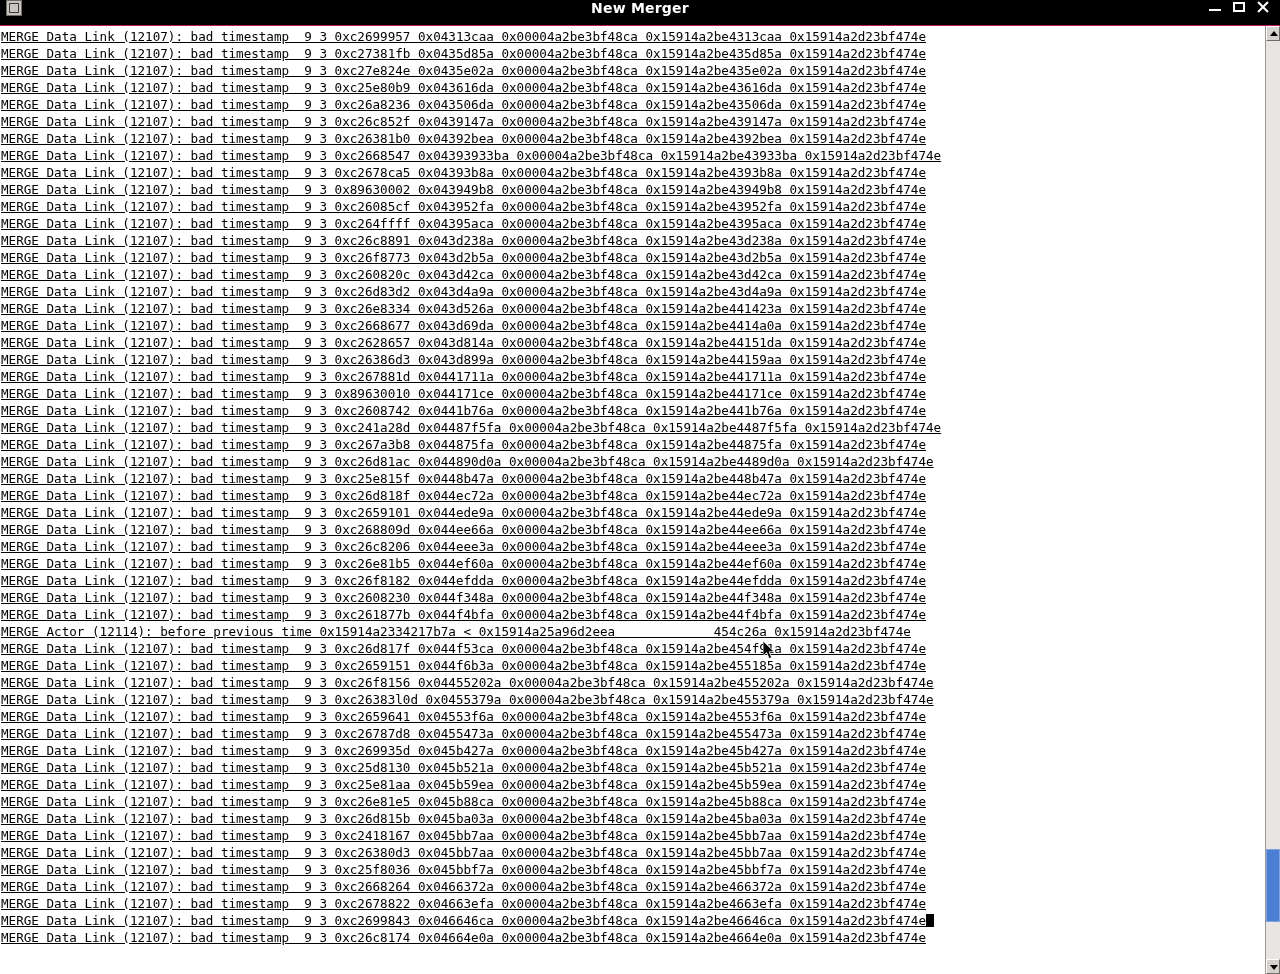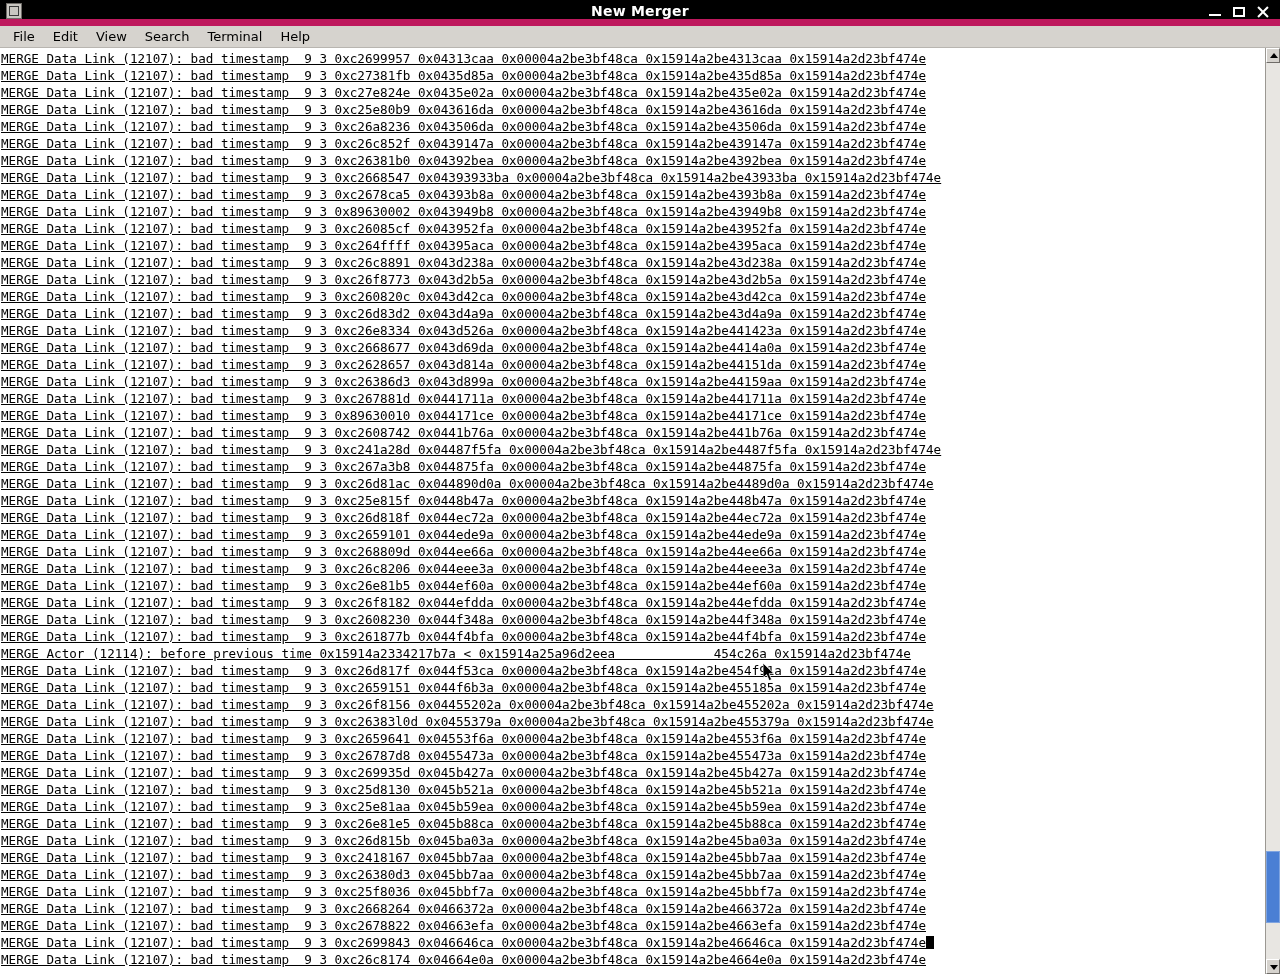--- a/index.html
+++ b/index.html
@@ -15,24 +15,24 @@
     display: flex; flex-direction: column;
     background: #d6d3ce;
   }
 
   
   .titlebar {
     height: 26px;
     background: #000000;
     color: #ffffff;
     display: flex;
-    align-items: flex-end;
+    align-items: flex-start;
     position: relative;
     flex: 0 0 26px;
-    border-bottom: 7px solid #be185d;
+    border-bottom: 1px solid #be185d;
   }
   .titlebar .tb-icon {
     width: 16px; height: 16px;
     margin-left: 6px;
     background: #c9c6c1;
     border: 1px solid #6f6c68;
     position: relative;
     flex: 0 0 auto;
   }
   .titlebar .tb-icon::before {
@@ -200,28 +200,20 @@
   <div class="titlebar">
     <div class="tb-icon"></div>
     <div class="tb-title">New Merger</div>
     <div class="tb-buttons">
       <div class="tb-btn min"></div>
       <div class="tb-btn max"></div>
       <div class="tb-btn close"></div>
     </div>
   </div>
 
-  <div class="menubar">
-    <div class="menu-item">File</div>
-    <div class="menu-item">Edit</div>
-    <div class="menu-item">View</div>
-    <div class="menu-item">Search</div>
-    <div class="menu-item">Terminal</div>
-    <div class="menu-item">Help</div>
-  </div>
 
   <div class="term-wrap">
     <div class="term" id="terminal-output"><div class="term-line">MERGE Data Link (12107): bad timestamp  9 3 0xc2699957 0x04313caa 0x00004a2be3bf48ca 0x15914a2be4313caa 0x15914a2d23bf474e</div><div class="term-line">MERGE Data Link (12107): bad timestamp  9 3 0xc27381fb 0x0435d85a 0x00004a2be3bf48ca 0x15914a2be435d85a 0x15914a2d23bf474e</div><div class="term-line">MERGE Data Link (12107): bad timestamp  9 3 0xc27e824e 0x0435e02a 0x00004a2be3bf48ca 0x15914a2be435e02a 0x15914a2d23bf474e</div><div class="term-line">MERGE Data Link (12107): bad timestamp  9 3 0xc25e80b9 0x043616da 0x00004a2be3bf48ca 0x15914a2be43616da 0x15914a2d23bf474e</div><div class="term-line">MERGE Data Link (12107): bad timestamp  9 3 0xc26a8236 0x043506da 0x00004a2be3bf48ca 0x15914a2be43506da 0x15914a2d23bf474e</div><div class="term-line">MERGE Data Link (12107): bad timestamp  9 3 0xc26c852f 0x0439147a 0x00004a2be3bf48ca 0x15914a2be439147a 0x15914a2d23bf474e</div><div class="term-line">MERGE Data Link (12107): bad timestamp  9 3 0xc26381b0 0x04392bea 0x00004a2be3bf48ca 0x15914a2be4392bea 0x15914a2d23bf474e</div><div class="term-line">MERGE Data Link (12107): bad timestamp  9 3 0xc2668547 0x04393933ba 0x00004a2be3bf48ca 0x15914a2be43933ba 0x15914a2d23bf474e</div><div class="term-line">MERGE Data Link (12107): bad timestamp  9 3 0xc2678ca5 0x04393b8a 0x00004a2be3bf48ca 0x15914a2be4393b8a 0x15914a2d23bf474e</div><div class="term-line">MERGE Data Link (12107): bad timestamp  9 3 0x89630002 0x043949b8 0x00004a2be3bf48ca 0x15914a2be43949b8 0x15914a2d23bf474e</div><div class="term-line">MERGE Data Link (12107): bad timestamp  9 3 0xc26085cf 0x043952fa 0x00004a2be3bf48ca 0x15914a2be43952fa 0x15914a2d23bf474e</div><div class="term-line">MERGE Data Link (12107): bad timestamp  9 3 0xc264ffff 0x04395aca 0x00004a2be3bf48ca 0x15914a2be4395aca 0x15914a2d23bf474e</div><div class="term-line">MERGE Data Link (12107): bad timestamp  9 3 0xc26c8891 0x043d238a 0x00004a2be3bf48ca 0x15914a2be43d238a 0x15914a2d23bf474e</div><div class="term-line">MERGE Data Link (12107): bad timestamp  9 3 0xc26f8773 0x043d2b5a 0x00004a2be3bf48ca 0x15914a2be43d2b5a 0x15914a2d23bf474e</div><div class="term-line">MERGE Data Link (12107): bad timestamp  9 3 0xc260820c 0x043d42ca 0x00004a2be3bf48ca 0x15914a2be43d42ca 0x15914a2d23bf474e</div><div class="term-line">MERGE Data Link (12107): bad timestamp  9 3 0xc26d83d2 0x043d4a9a 0x00004a2be3bf48ca 0x15914a2be43d4a9a 0x15914a2d23bf474e</div><div class="term-line">MERGE Data Link (12107): bad timestamp  9 3 0xc26e8334 0x043d526a 0x00004a2be3bf48ca 0x15914a2be441423a 0x15914a2d23bf474e</div><div class="term-line">MERGE Data Link (12107): bad timestamp  9 3 0xc2668677 0x043d69da 0x00004a2be3bf48ca 0x15914a2be4414a0a 0x15914a2d23bf474e</div><div class="term-line">MERGE Data Link (12107): bad timestamp  9 3 0xc2628657 0x043d814a 0x00004a2be3bf48ca 0x15914a2be44151da 0x15914a2d23bf474e</div><div class="term-line">MERGE Data Link (12107): bad timestamp  9 3 0xc26386d3 0x043d899a 0x00004a2be3bf48ca 0x15914a2be44159aa 0x15914a2d23bf474e</div><div class="term-line">MERGE Data Link (12107): bad timestamp  9 3 0xc267881d 0x0441711a 0x00004a2be3bf48ca 0x15914a2be441711a 0x15914a2d23bf474e</div><div class="term-line">MERGE Data Link (12107): bad timestamp  9 3 0x89630010 0x044171ce 0x00004a2be3bf48ca 0x15914a2be44171ce 0x15914a2d23bf474e</div><div class="term-line">MERGE Data Link (12107): bad timestamp  9 3 0xc2608742 0x0441b76a 0x00004a2be3bf48ca 0x15914a2be441b76a 0x15914a2d23bf474e</div><div class="term-line">MERGE Data Link (12107): bad timestamp  9 3 0xc241a28d 0x04487f5fa 0x00004a2be3bf48ca 0x15914a2be4487f5fa 0x15914a2d23bf474e</div><div class="term-line">MERGE Data Link (12107): bad timestamp  9 3 0xc267a3b8 0x044875fa 0x00004a2be3bf48ca 0x15914a2be44875fa 0x15914a2d23bf474e</div><div class="term-line">MERGE Data Link (12107): bad timestamp  9 3 0xc26d81ac 0x044890d0a 0x00004a2be3bf48ca 0x15914a2be4489d0a 0x15914a2d23bf474e</div><div class="term-line">MERGE Data Link (12107): bad timestamp  9 3 0xc25e815f 0x0448b47a 0x00004a2be3bf48ca 0x15914a2be448b47a 0x15914a2d23bf474e</div><div class="term-line">MERGE Data Link (12107): bad timestamp  9 3 0xc26d818f 0x044ec72a 0x00004a2be3bf48ca 0x15914a2be44ec72a 0x15914a2d23bf474e</div><div class="term-line">MERGE Data Link (12107): bad timestamp  9 3 0xc2659101 0x044ede9a 0x00004a2be3bf48ca 0x15914a2be44ede9a 0x15914a2d23bf474e</div><div class="term-line">MERGE Data Link (12107): bad timestamp  9 3 0xc268809d 0x044ee66a 0x00004a2be3bf48ca 0x15914a2be44ee66a 0x15914a2d23bf474e</div><div class="term-line">MERGE Data Link (12107): bad timestamp  9 3 0xc26c8206 0x044eee3a 0x00004a2be3bf48ca 0x15914a2be44eee3a 0x15914a2d23bf474e</div><div class="term-line">MERGE Data Link (12107): bad timestamp  9 3 0xc26e81b5 0x044ef60a 0x00004a2be3bf48ca 0x15914a2be44ef60a 0x15914a2d23bf474e</div><div class="term-line">MERGE Data Link (12107): bad timestamp  9 3 0xc26f8182 0x044efdda 0x00004a2be3bf48ca 0x15914a2be44efdda 0x15914a2d23bf474e</div><div class="term-line">MERGE Data Link (12107): bad timestamp  9 3 0xc2608230 0x044f348a 0x00004a2be3bf48ca 0x15914a2be44f348a 0x15914a2d23bf474e</div><div class="term-line">MERGE Data Link (12107): bad timestamp  9 3 0xc261877b 0x044f4bfa 0x00004a2be3bf48ca 0x15914a2be44f4bfa 0x15914a2d23bf474e</div><div class="term-line">MERGE Actor (12114): before previous time 0x15914a2334217b7a &lt; 0x15914a25a96d2eea             454c26a 0x15914a2d23bf474e</div><div class="term-line">MERGE Data Link (12107): bad timestamp  9 3 0xc26d817f 0x044f53ca 0x00004a2be3bf48ca 0x15914a2be454f91a 0x15914a2d23bf474e</div><div class="term-line">MERGE Data Link (12107): bad timestamp  9 3 0xc2659151 0x044f6b3a 0x00004a2be3bf48ca 0x15914a2be455185a 0x15914a2d23bf474e</div><div class="term-line">MERGE Data Link (12107): bad timestamp  9 3 0xc26f8156 0x04455202a 0x00004a2be3bf48ca 0x15914a2be455202a 0x15914a2d23bf474e</div><div class="term-line">MERGE Data Link (12107): bad timestamp  9 3 0xc26383l0d 0x0455379a 0x00004a2be3bf48ca 0x15914a2be455379a 0x15914a2d23bf474e</div><div class="term-line">MERGE Data Link (12107): bad timestamp  9 3 0xc2659641 0x04553f6a 0x00004a2be3bf48ca 0x15914a2be4553f6a 0x15914a2d23bf474e</div><div class="term-line">MERGE Data Link (12107): bad timestamp  9 3 0xc26787d8 0x0455473a 0x00004a2be3bf48ca 0x15914a2be455473a 0x15914a2d23bf474e</div><div class="term-line">MERGE Data Link (12107): bad timestamp  9 3 0xc269935d 0x045b427a 0x00004a2be3bf48ca 0x15914a2be45b427a 0x15914a2d23bf474e</div><div class="term-line">MERGE Data Link (12107): bad timestamp  9 3 0xc25d8130 0x045b521a 0x00004a2be3bf48ca 0x15914a2be45b521a 0x15914a2d23bf474e</div><div class="term-line">MERGE Data Link (12107): bad timestamp  9 3 0xc25e81aa 0x045b59ea 0x00004a2be3bf48ca 0x15914a2be45b59ea 0x15914a2d23bf474e</div><div class="term-line">MERGE Data Link (12107): bad timestamp  9 3 0xc26e81e5 0x045b88ca 0x00004a2be3bf48ca 0x15914a2be45b88ca 0x15914a2d23bf474e</div><div class="term-line">MERGE Data Link (12107): bad timestamp  9 3 0xc26d815b 0x045ba03a 0x00004a2be3bf48ca 0x15914a2be45ba03a 0x15914a2d23bf474e</div><div class="term-line">MERGE Data Link (12107): bad timestamp  9 3 0xc2418167 0x045bb7aa 0x00004a2be3bf48ca 0x15914a2be45bb7aa 0x15914a2d23bf474e</div><div class="term-line">MERGE Data Link (12107): bad timestamp  9 3 0xc26380d3 0x045bb7aa 0x00004a2be3bf48ca 0x15914a2be45bb7aa 0x15914a2d23bf474e</div><div class="term-line">MERGE Data Link (12107): bad timestamp  9 3 0xc25f8036 0x045bbf7a 0x00004a2be3bf48ca 0x15914a2be45bbf7a 0x15914a2d23bf474e</div><div class="term-line">MERGE Data Link (12107): bad timestamp  9 3 0xc2668264 0x0466372a 0x00004a2be3bf48ca 0x15914a2be466372a 0x15914a2d23bf474e</div><div class="term-line">MERGE Data Link (12107): bad timestamp  9 3 0xc2678822 0x04663efa 0x00004a2be3bf48ca 0x15914a2be4663efa 0x15914a2d23bf474e</div><div class="term-line">MERGE Data Link (12107): bad timestamp  9 3 0xc2699843 0x046646ca 0x00004a2be3bf48ca 0x15914a2be46646ca 0x15914a2d23bf474e<span class="cursor-block"></span></div><div class="term-line">MERGE Data Link (12107): bad timestamp  9 3 0xc26c8174 0x04664e0a 0x00004a2be3bf48ca 0x15914a2be4664e0a 0x15914a2d23bf474e</div></div>
 
     <svg class="mouse-pointer" viewBox="0 0 12 19">
       <polygon points="0,0 0,15 3.6,11.6 6.2,17.6 8.6,16.5 6.1,10.8 11,10.6" fill="#000000" stroke="#ffffff" stroke-width="0.8"></polygon>
     </svg>
 
     <div class="scrollbar">
       <div class="sb-arrow up"></div>

